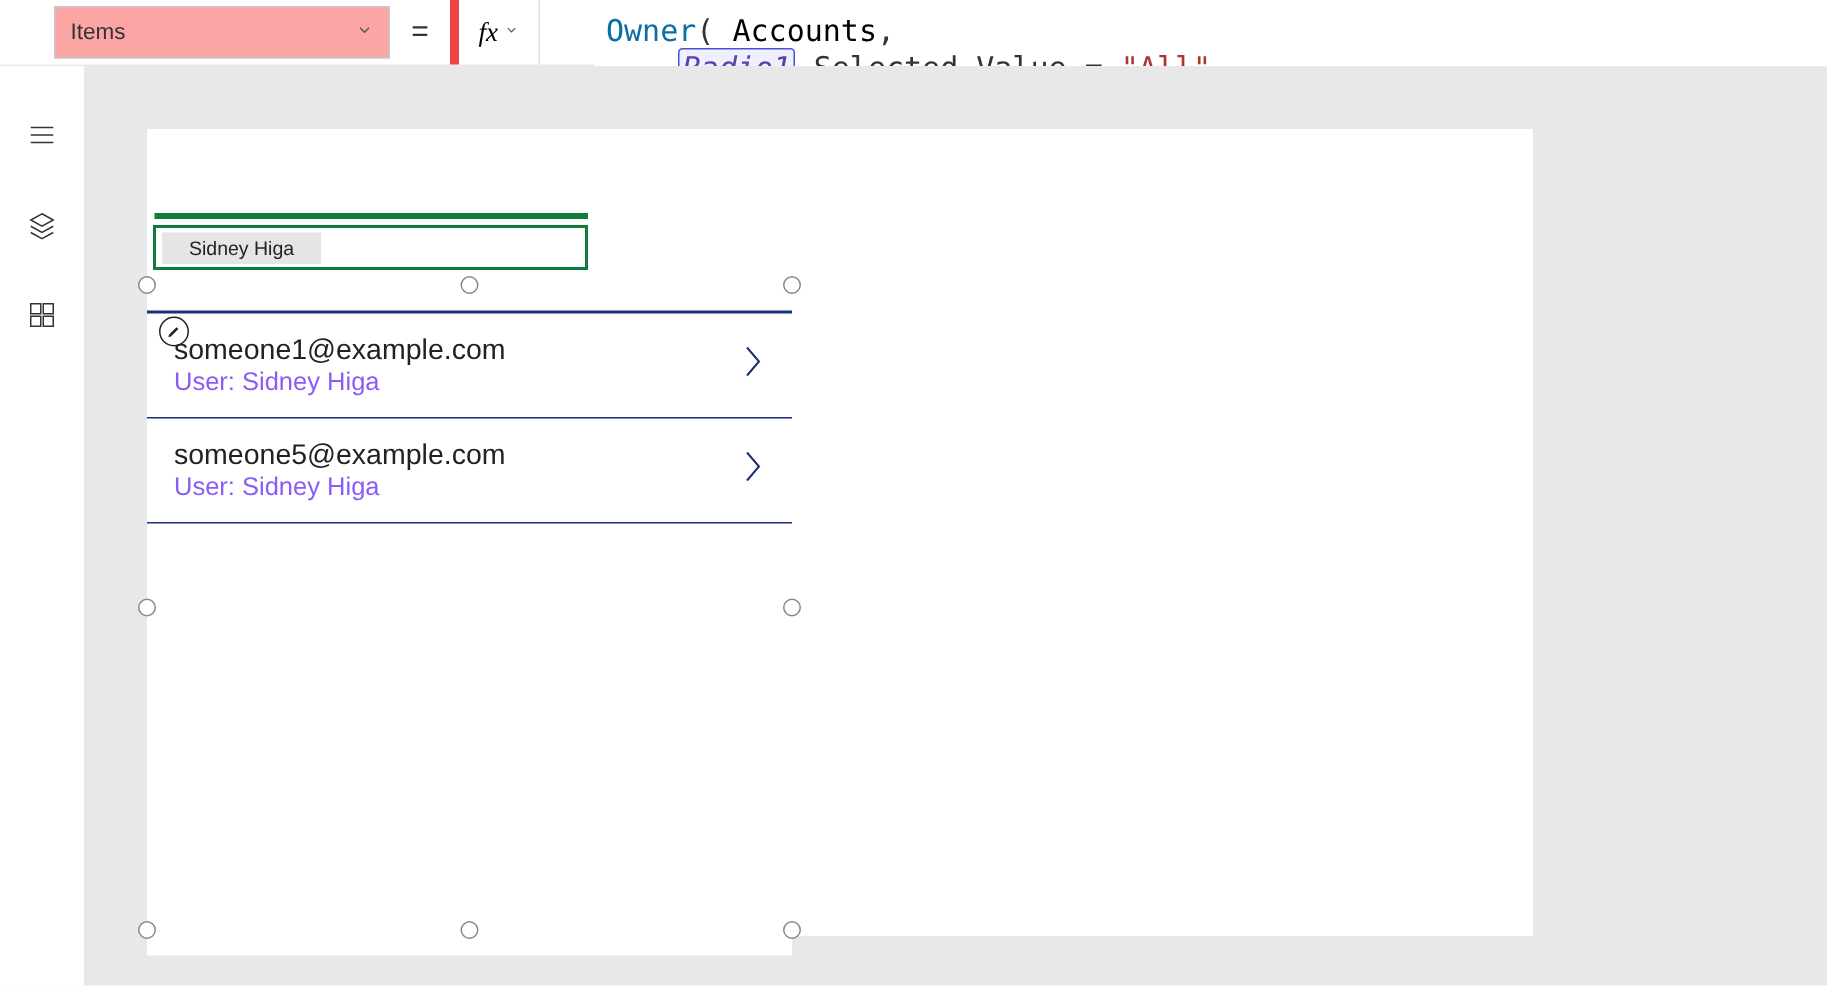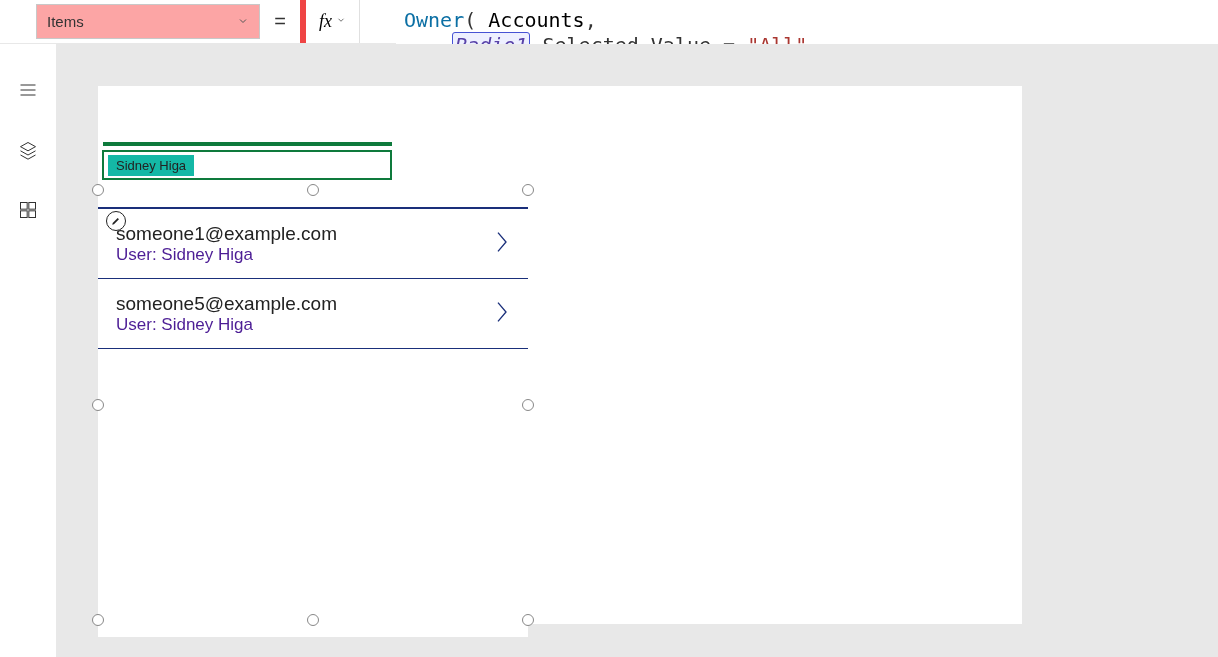--- a/index.html
+++ b/index.html
@@ -45,27 +45,27 @@
   .app { position:absolute; left:0px; top:8px; width:430px; height:522px; }
 
   .radio-row { position:absolute; left:8px; top:6px; width:280px; height:40px; border:2px solid #2b56d8; display:flex; align-items:center; gap:22px; padding-left:10px; background:#fff;}
   .radio-opt { display:flex; align-items:center; gap:6px; font-size:14px; color:#222;}
   .radio { width:18px; height:18px; border:2px solid #222; border-radius:50%; display:flex; align-items:center; justify-content:center;}
   .radio.sel::after { content:""; width:8px; height:8px; background:#222; border-radius:50%; }
 
   .green-bar { position:absolute; left:5px; top:48px; width:289px; height:4px; background:#0e7a3c;}
 
   .combo { position:absolute; left:4px; top:56px; width:290px; height:30px; border:2px solid #0e7a3c; background:#fff; display:flex; align-items:center;}
-  .combo-chip { background:#14b8a6; margin-left:4px; padding:3px 8px; font-size:13px; color:#222;}
+  .combo-chip { background:#e5e5e5; margin-left:4px; padding:3px 18px; font-size:13px; color:#222;}
 
   .gallery { position:absolute; left:0px; top:113px; width:430px; height:430px; border-top: 2px solid #1a2f7a; background:#fff; display:flex; flex-direction:column;}
   .row { height:70px; border-bottom:1.5px solid #1a2f7a; display:flex; align-items:center; justify-content:space-between; padding:0 18px 0 18px; position:relative;}
   .row .txts { display:flex; flex-direction:column; }
   .row .t1 { font-size:19px; color:#222; }
-  .row .t2 { font-size:17px; color:#4c1d95; }
+  .row .t2 { font-size:17px; color:#8b5cf6; }
   .row-chevron { color:#1a2f7a; }
   .row-chevron svg { width:16px; height:28px; stroke:#1a2f7a; stroke-width:2; fill:none; }
 
   .edit-badge { position:absolute; left:8px; top:2px; width:20px; height:20px; border:1.5px solid #222; border-radius:50%; display:flex; align-items:center; justify-content:center;}
   .edit-badge svg { width:10px; height:10px; }
 
   
   .handle { position:absolute; width:12px; height:12px; background:#fff; border:1px solid #888; border-radius:50%;}
 </style>
 </head>

